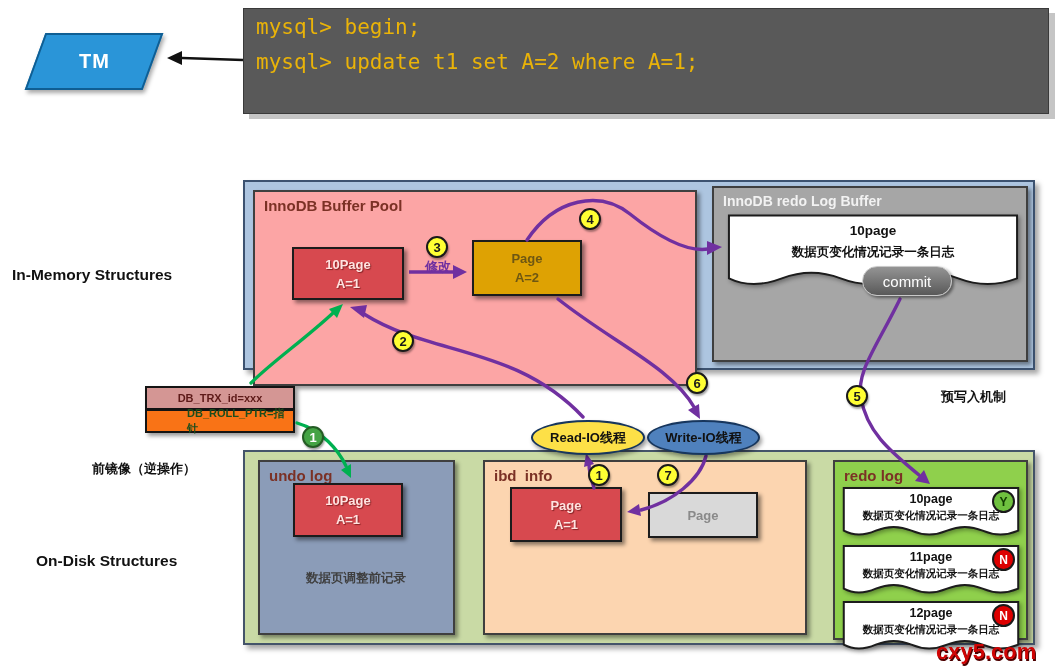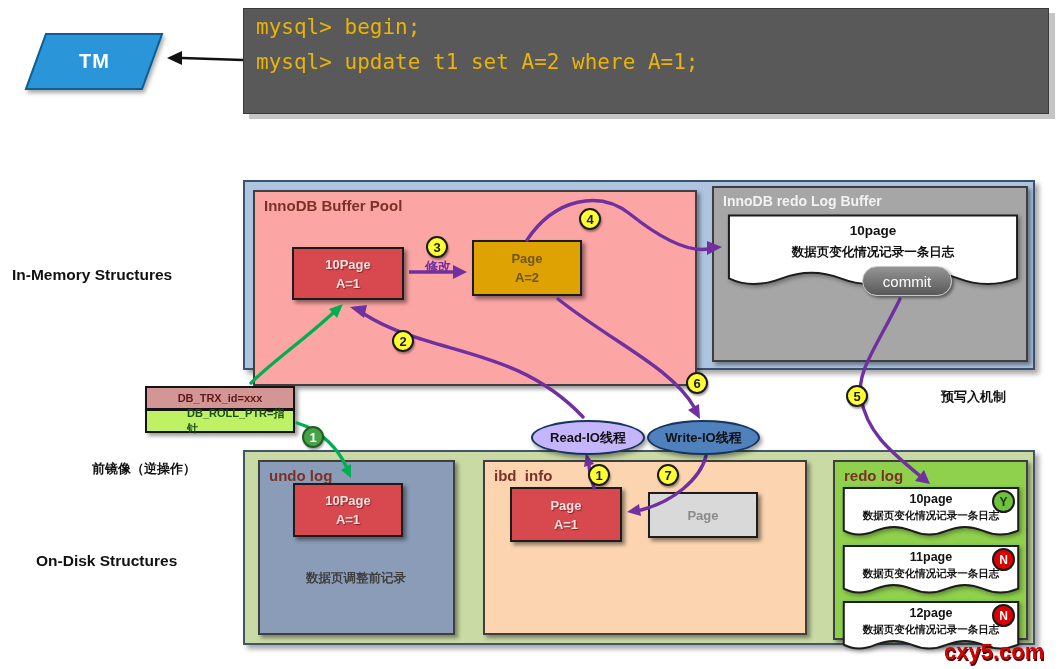--- a/index.html
+++ b/index.html
@@ -44,27 +44,27 @@
         box-shadow:3px 3px 4px rgba(0,0,0,.45);}
   .page div{line-height:19px;}
   .page.red{background:#d7494f;color:#ffe3e0;text-shadow:1px 1px 1px rgba(70,0,0,.55);}
   .page.orange{background:#dea203;color:#6e5713;}
   .page.gray{background:#d9d9d9;color:#8a8a8a;}
 
   
   .meta{border:2px solid #141414;font-weight:bold;font-size:11px;display:flex;
         align-items:center;justify-content:center;z-index:3;box-shadow:3px 3px 4px rgba(0,0,0,.4);}
   .meta.trx{background:#d49694;color:#5d1a18;}
-  .meta.roll{background:#bef264;color:#1c4d1c;padding-left:40px;}
+  .meta.roll{background:#f97316;color:#1c4d1c;padding-left:40px;}
 
   
   .ellipse{border-radius:50%;border:2px solid #17365d;font-weight:bold;font-size:13px;color:#111;
         display:flex;align-items:center;justify-content:center;z-index:6;
         box-shadow:2px 3px 4px rgba(0,0,0,.4);}
-  .ellipse.read{background:#c4b5fd;}
+  .ellipse.read{background:#fde047;}
   .ellipse.write{background:#4f81bd;}
 
   
   .flag{z-index:3;filter:drop-shadow(2px 2px 2px rgba(0,0,0,.35));}
   .flag svg.bg{position:absolute;left:0;top:0;width:100%;height:100%;}
   .flag svg.bg path{fill:#ffffff;stroke:#1c1c1c;stroke-width:2;vector-effect:non-scaling-stroke;}
   .flag .t1{position:relative;text-align:center;font-weight:bold;font-size:12.5px;color:#111;margin-top:5px;z-index:1;}
   .flag .t2{position:relative;text-align:center;font-weight:bold;font-size:10.5px;color:#111;margin-top:3px;z-index:1;}
   .flag.big .t1{font-size:13.5px;margin-top:9px;}
   .flag.big .t2{font-size:12.5px;margin-top:6px;}
@@ -86,21 +86,21 @@
         justify-content:center;z-index:7;box-shadow:1px 2px 2px rgba(0,0,0,.35);}
   .step.green{background:#44a344;color:#fff;border-color:#245c24;}
 
   .section-label{font-weight:bold;color:#111;z-index:4;}
   .modify-label{font-weight:bold;color:#7030a0;font-size:13px;z-index:7;text-align:center;}
   .undo-note{font-weight:bold;font-size:12.5px;color:#3f3f3f;text-align:center;z-index:3;}
 
   .overlay{position:absolute;left:0;top:0;width:1060px;height:669px;z-index:5;pointer-events:none;}
 
   .wm{left:936px;top:639px;font-weight:bold;font-size:22px;color:#cf0404;
-      text-shadow:1px 1.5px 0 #4d0000;z-index:9;font-family:"Liberation Sans",sans-serif;margin-left:8px;}
+      text-shadow:1px 1.5px 0 #4d0000;z-index:9;font-family:"Liberation Sans",sans-serif;}
 </style>
 </head>
 <body>
 
 <div class="canvas">
 
   <div class="abs terminal">
     <div class="line">mysql&gt; begin;</div>
     <div class="line">mysql&gt; update t1 set A=2 where A=1;</div>
   </div>

